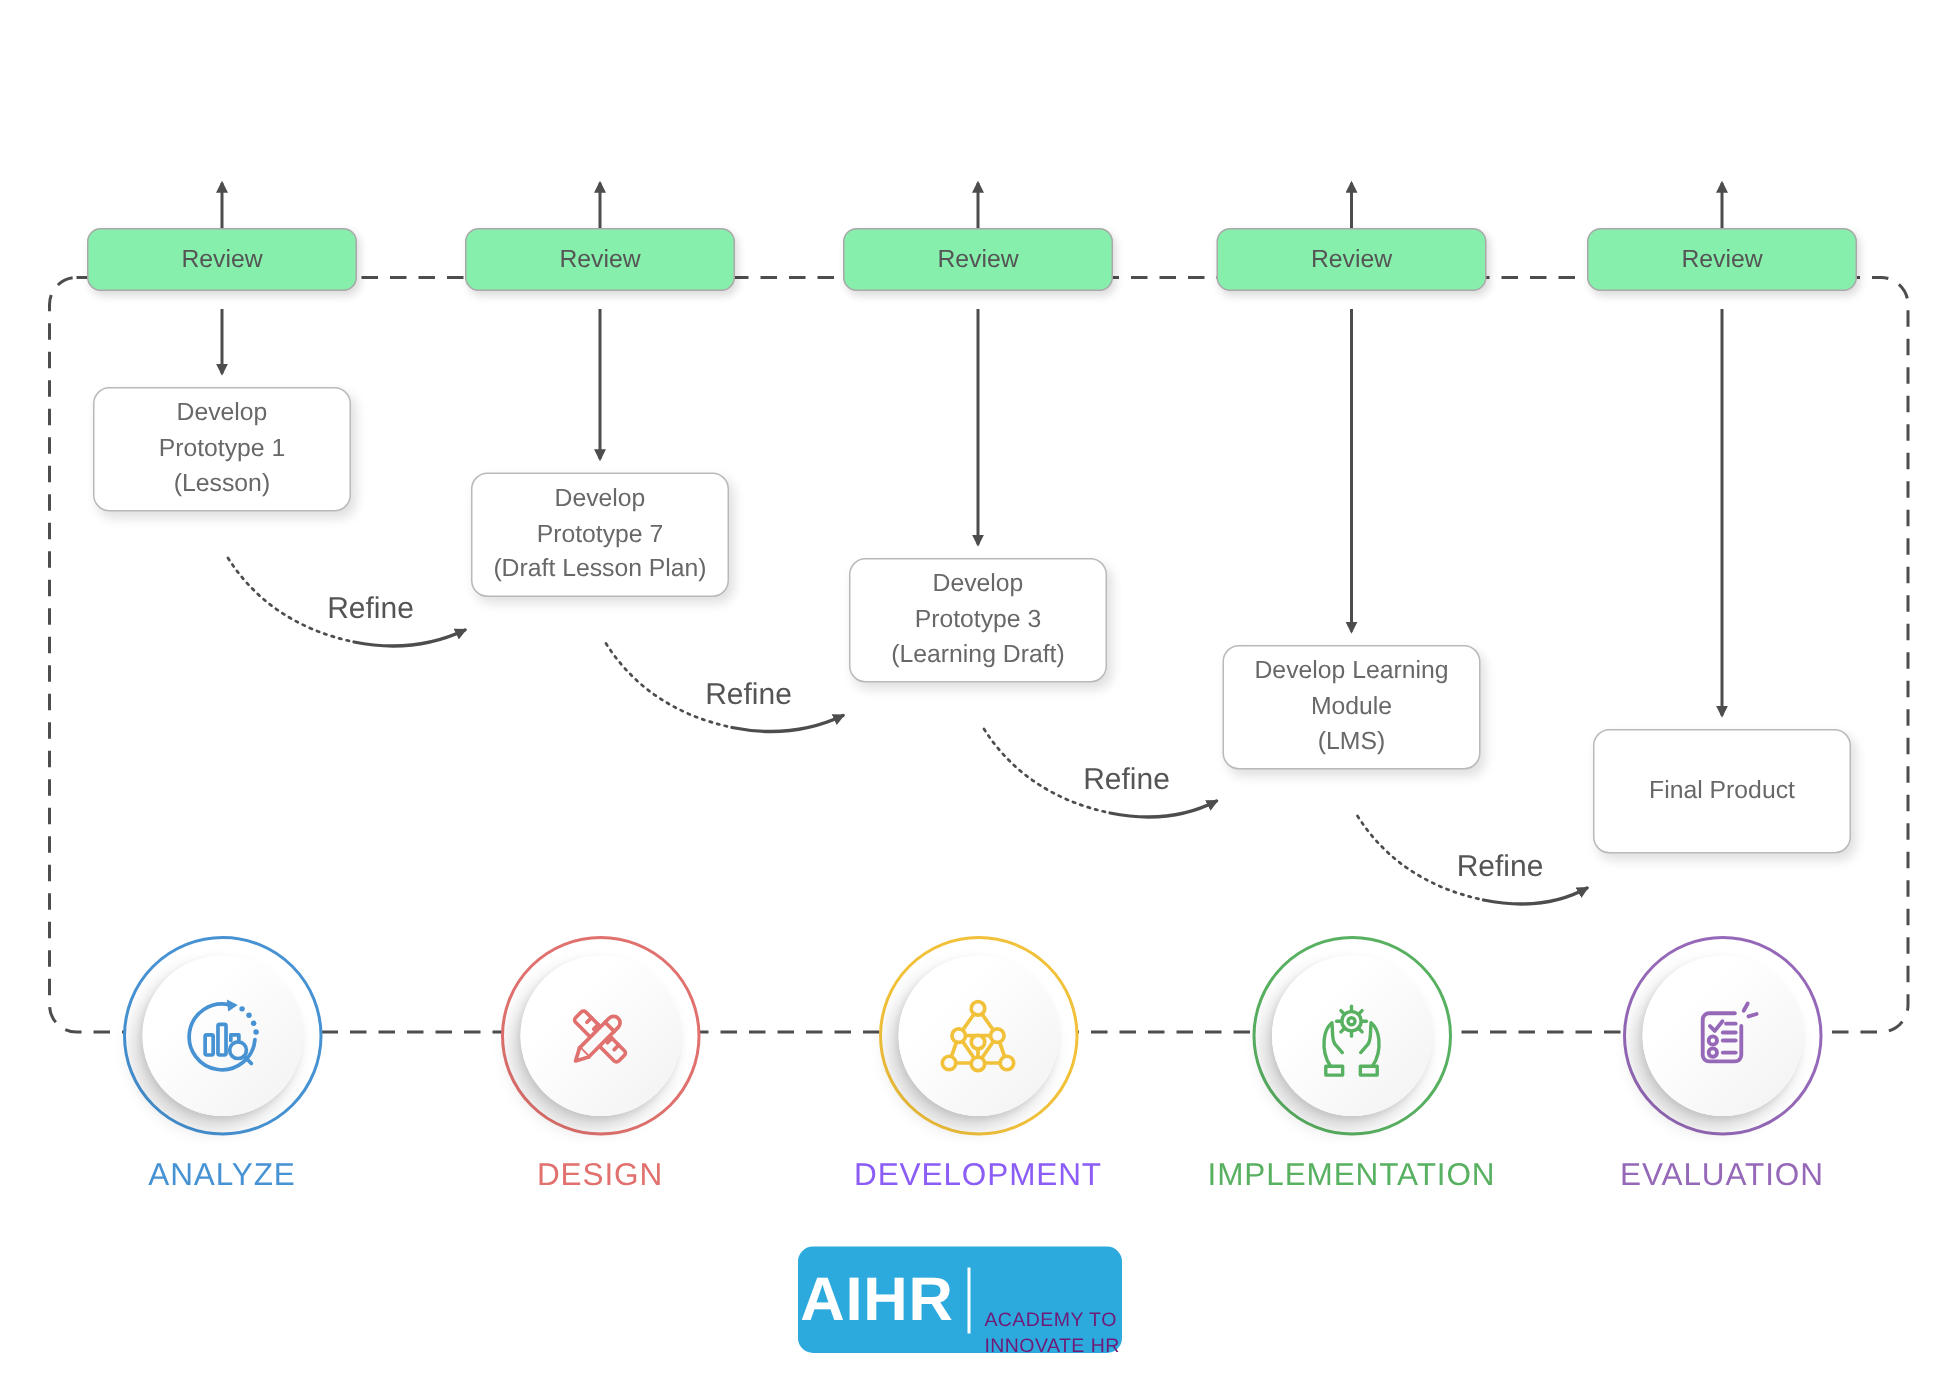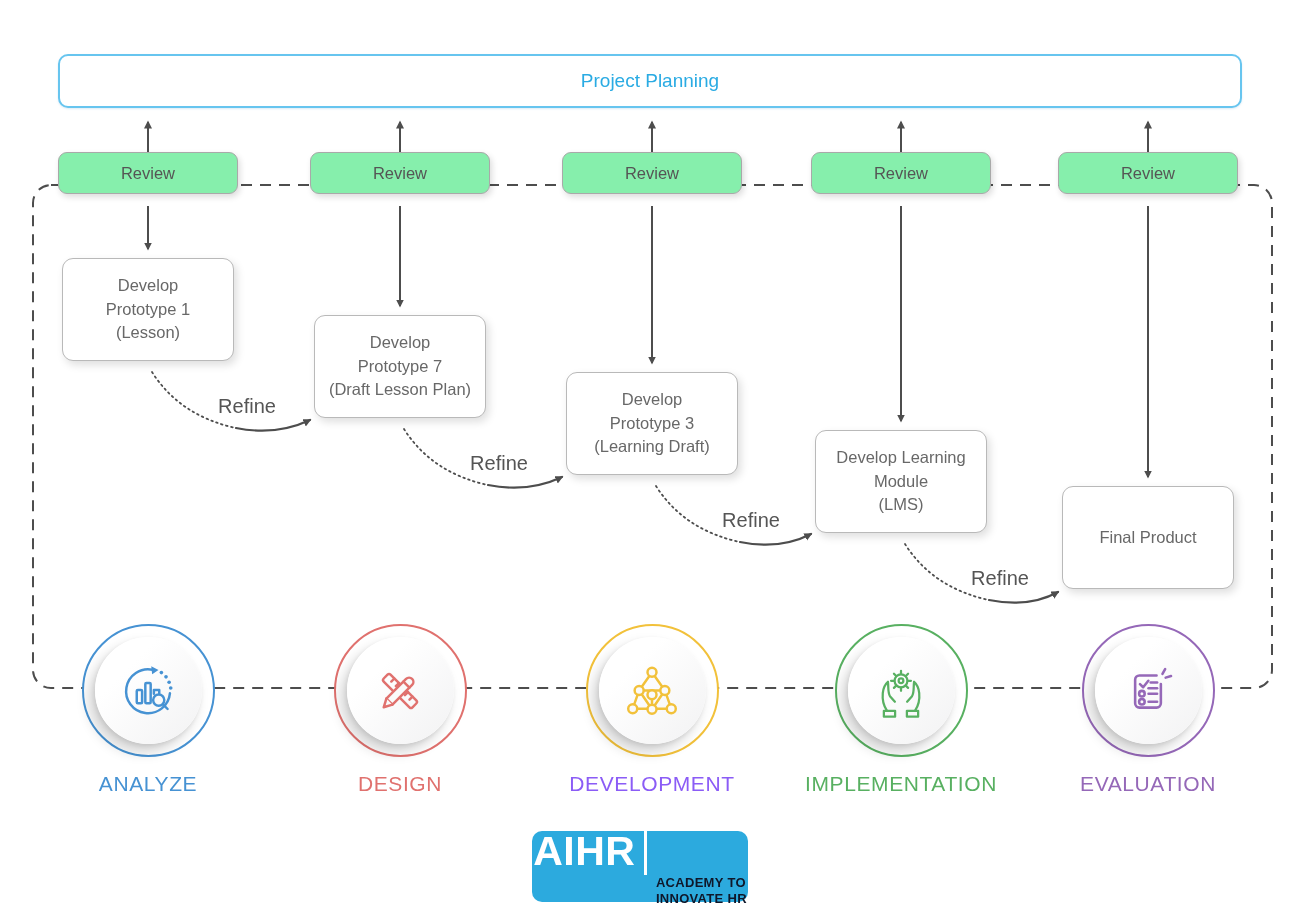--- a/index.html
+++ b/index.html
@@ -19,21 +19,21 @@
 
   .review-box {
     position:absolute; width:180px; height:42px; top:152px;
     background:#86efac; border:1.5px solid #a9a9a9; border-radius:9px;
     display:flex; align-items:center; justify-content:center; z-index:2;
     box-shadow:2px 3px 6px rgba(0,0,0,0.14);
     font-size:16.5px; color:#555555;
   }
 
   .proto-box {
-    position:absolute; width:172px; height:103px;
+    position:absolute; width:172px; height:83px;
     background:#ffffff; border:1.4px solid #b9b9b9; border-radius:11px;
     display:flex; flex-direction:column; align-items:center; justify-content:center;
     z-index:2; box-shadow:3px 4px 8px rgba(0,0,0,0.13);
     font-size:16.5px; color:#686868; line-height:1.42; text-align:center;
   }
 
   .refine-label {
     position:absolute; width:90px; height:22px; text-align:center;
     font-size:20px; color:#555555; z-index:2;
   }
@@ -52,25 +52,25 @@
   .phase-icon { width:60px; height:60px; display:block; }
 
   .phase-label {
     position:absolute; top:772px; width:250px; text-align:center;
     font-size:21px; font-weight:400; letter-spacing:0.6px; z-index:2;
   }
 
   .logo {
     position:absolute; left:532px; top:831px; width:216px; height:71px;
     background:#2caade; border-radius:10px; z-index:2;
-    display:flex; justify-content:center; gap:9px;
+    display:flex; align-items:center; justify-content:center; gap:9px;
   }
   .logo-brand { color:#ffffff; font-size:41px; font-weight:800; letter-spacing:0.5px; line-height:1; }
   .logo-divider { width:2.5px; height:44px; background:#ffffff; }
-  .logo-tagline { color:#0f172a; font-size:13px; font-weight:700; line-height:1.25; letter-spacing:0.3px;margin-top:44px; }
+  .logo-tagline { color:#701a75; font-size:13px; font-weight:400; line-height:1.25; letter-spacing:0.3px;margin-top:44px; }
 </style>
 </head>
 <body>
 
 <div id="canvas">
 
   <svg id="connectors" viewBox="0 0 1300 923" xmlns="http://www.w3.org/2000/svg">
     <defs>
       <marker id="arr" markerWidth="9" markerHeight="9" refX="6.5" refY="4" orient="auto" markerUnits="userSpaceOnUse">
         <path d="M0,0 L8,4 L0,8 Z" fill="#4d4d4d"></path>
@@ -103,23 +103,20 @@
       <path d="M488,485 Q528,493 562,477" stroke-width="2.2" marker-end="url(#arr)"></path>
 
       <path d="M656,486 Q684,530 740,542" stroke-width="1.8" stroke-dasharray="1.6 3.6"></path>
       <path d="M740,542 Q780,550 811,534" stroke-width="2.2" marker-end="url(#arr)"></path>
 
       <path d="M905,544 Q933,588 989,600" stroke-width="1.8" stroke-dasharray="1.6 3.6"></path>
       <path d="M989,600 Q1029,608 1058,592" stroke-width="2.2" marker-end="url(#arr)"></path>
     </g>
   </svg>
 
-  <div class="title-box" style="border-color: rgb(103, 197, 239);">
-    <span style="color: rgb(42, 171, 227);">Project Planning</span>
-  </div>
 
   <div class="review-box" style="left:58px">Review</div>
   <div class="review-box" style="left:310px">Review</div>
   <div class="review-box" style="left:562px">Review</div>
   <div class="review-box" style="left:811px">Review</div>
   <div class="review-box" style="left:1058px">Review</div>
 
   <div class="proto-box" style="left:62px;  top:258px">
     <div>Develop</div>
     <div>Prototype 1</div>

